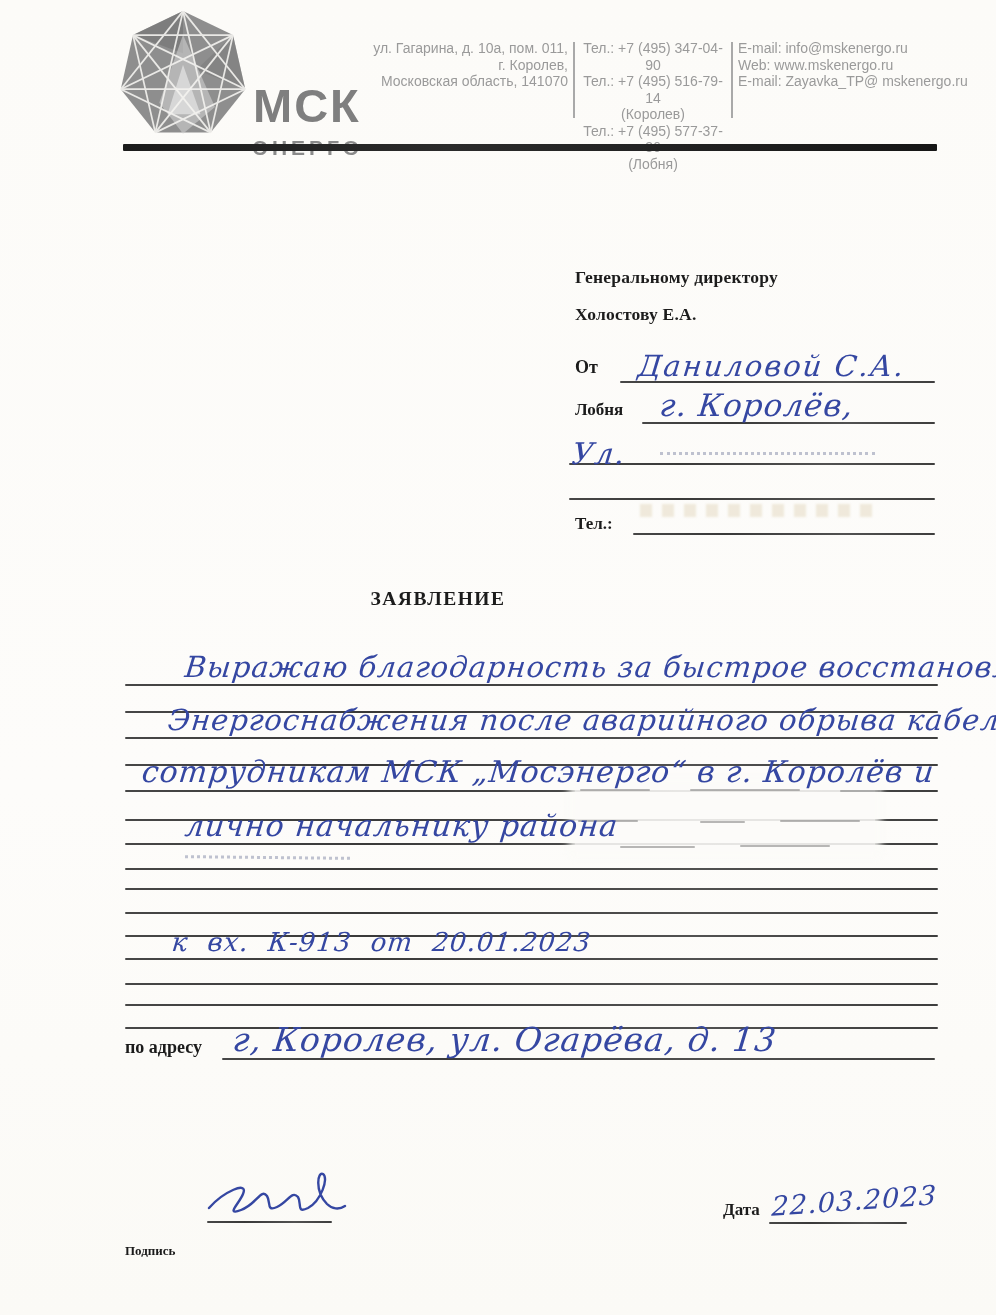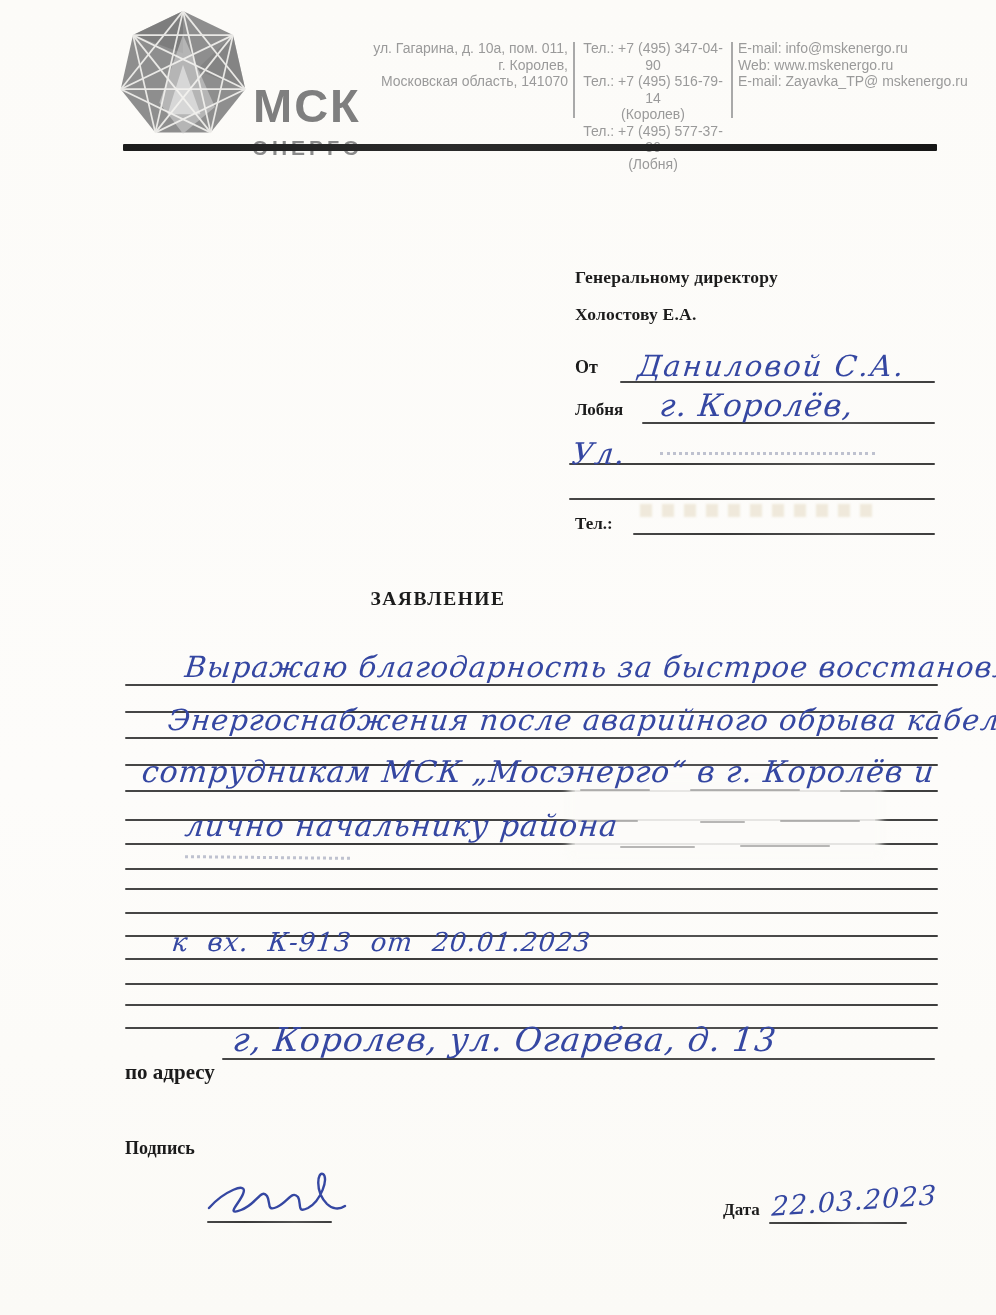--- a/index.html
+++ b/index.html
@@ -147,25 +147,25 @@
   <div class="dash" style="left:740px;top:845px;width:90px;"></div>
 
   <div class="faint-dots" style="left:185px;top:856px;width:165px;transform:rotate(.6deg);"></div>
 
   <span class="hw" style="left:185px;top:650px;font-size:29px;">Выражаю благодарность за быстрое восстановление</span>
   <span class="hw" style="left:168px;top:703px;font-size:29px;">Энергоснабжения после аварийного обрыва кабеля</span>
   <span class="hw" style="left:142px;top:754px;font-size:30px;">сотрудникам МСК „Мосэнерго“ в г. Королёв и</span>
   <span class="hw" style="left:185px;top:808px;font-size:30px;">лично начальнику района</span>
   <span class="hw" style="left:172px;top:927px;font-size:26px;word-spacing:10px;">к вх. К-913 от 20.01.2023</span>
 
-  <div class="abs lbl" style="left:125px;top:1060px;font-size:21px;text-align:center;">по адресу</div>
+  <div class="abs lbl" style="left:125px;top:1037px;font-size:18px;text-align:center;">по адресу</div>
   <div class="rule" style="left:222px;top:1058px;width:713px;"></div>
   <span class="hw" style="left:233px;top:1020px;font-size:33px;">г, Королев, ул. Огарёва, д. 13</span>
 
-  <div class="abs lbl" style="left:125px;top:1138px;font-size:18px;">Подпись</div>
+  <div class="abs lbl" style="left:125px;top:1243px;font-size:13px;">Подпись</div>
   <div class="rule" style="left:207px;top:1221px;width:125px;"></div>
   <svg class="abs" style="left:205px;top:1168px;" width="150" height="58" viewBox="0 0 150 58">
     <path d="M4 40 C 18 24, 44 12, 38 26 C 34 36, 20 48, 36 42 C 52 36, 56 20, 62 28 C 66 34, 61 44, 72 39 C 83 34, 87 22, 93 29 C 97 35, 91 46, 103 40 C 116 33, 124 10, 118 6 C 113 3, 109 22, 122 36 C 127 41, 134 42, 140 38" fill="none" stroke="#3547a2" stroke-width="2.4" stroke-linecap="round"></path>
   </svg>
 
   <div class="abs lbl" style="left:723px;top:1200px;font-size:17px;">Дата</div>
   <div class="rule" style="left:769px;top:1222px;width:138px;"></div>
   <span class="hw" style="left:772px;top:1185px;font-size:27px;transform:skewX(-6deg) rotate(-4deg);">22.03.2023</span>
 
 </div>

